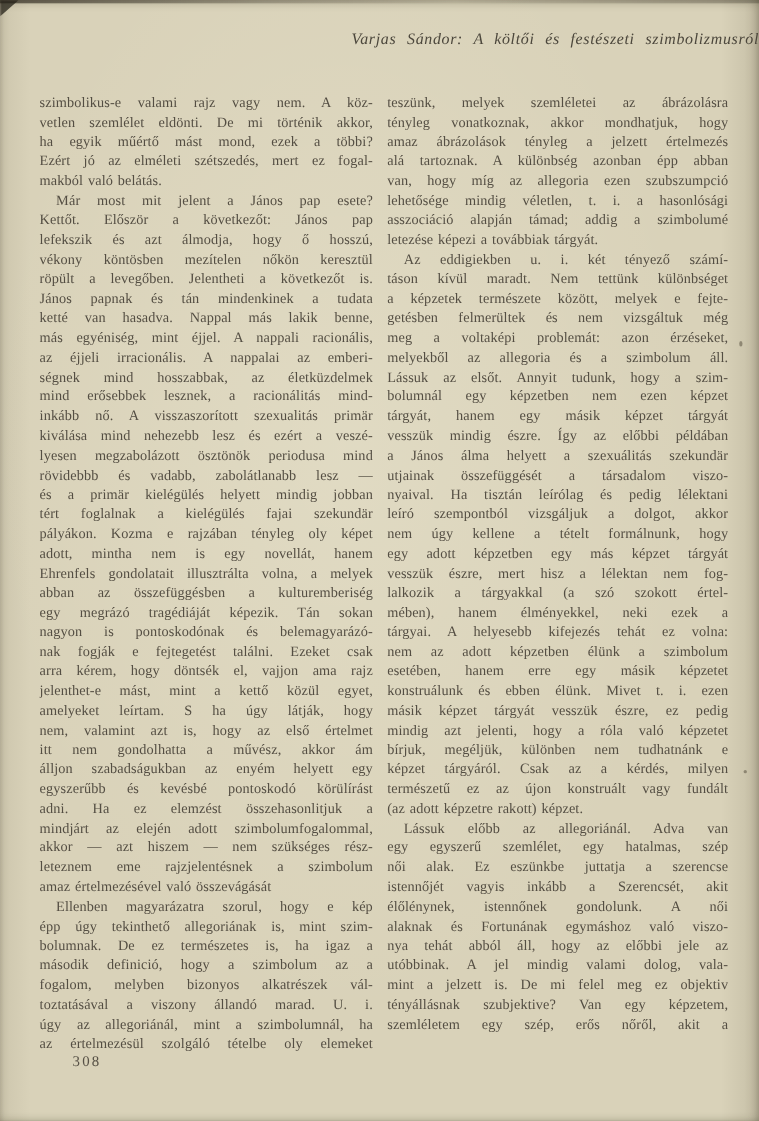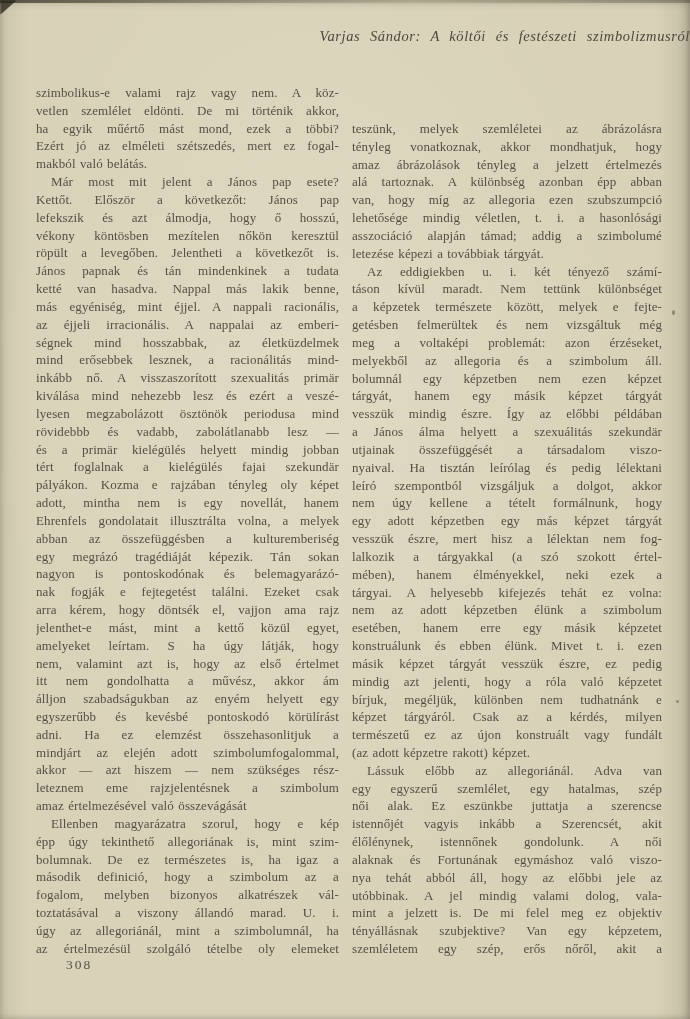--- a/index.html
+++ b/index.html
@@ -40,21 +40,21 @@
     font-size:14.5px;
     letter-spacing:.6px;
     word-spacing:5.5px;
     color:#4c473c;
   }
   .columns{
     position:absolute;left:36px;top:84px;width:626px;
     display:flex;gap:13px;
   }
   .col{width:303px;}
-  .col.right{width:310px;margin-top:36px;}
+  .col.right{width:310px;}
   .para{margin:0;}
   .para.indent .line:first-child{text-indent:15px;}
   .line{
     font-size:13px;
     line-height:17.84px;
     height:17.84px;
     word-spacing:1px;
     letter-spacing:.1px;
     text-align:justify;
     text-align-last:justify;
@@ -147,20 +147,21 @@
           <div class="line">asszociáció alapján támad; addig a szimbolumé</div>
           <div class="line">letezése képezi a továbbiak tárgyát.</div>
         </div>
         <div class="para indent short-last">
           <div class="line">Az eddigiekben u. i. két tényező számí-</div>
           <div class="line">táson kívül maradt. Nem tettünk különbséget</div>
           <div class="line">a képzetek természete között, melyek e fejte-</div>
           <div class="line">getésben felmerültek és nem vizsgáltuk még</div>
           <div class="line">meg a voltaképi problemát: azon érzéseket,</div>
           <div class="line">melyekből az allegoria és a szimbolum áll.</div>
+          <div class="line">Lássuk az elsőt. Annyit tudunk, hogy a szim-</div>
           <div class="line">bolumnál egy képzetben nem ezen képzet</div>
           <div class="line">tárgyát, hanem egy másik képzet tárgyát</div>
           <div class="line">vesszük mindig észre. Így az előbbi példában</div>
           <div class="line">a János álma helyett a szexuálitás szekundär</div>
           <div class="line">utjainak összefüggését a társadalom viszo-</div>
           <div class="line">nyaival. Ha tisztán leírólag és pedig lélektani</div>
           <div class="line">leíró szempontból vizsgáljuk a dolgot, akkor</div>
           <div class="line">nem úgy kellene a tételt formálnunk, hogy</div>
           <div class="line">egy adott képzetben egy más képzet tárgyát</div>
           <div class="line">vesszük észre, mert hisz a lélektan nem fog-</div>

